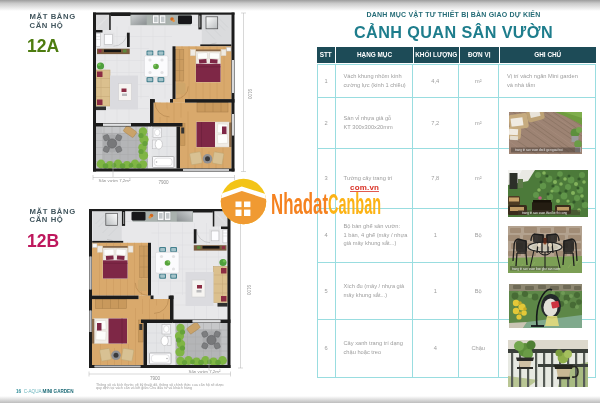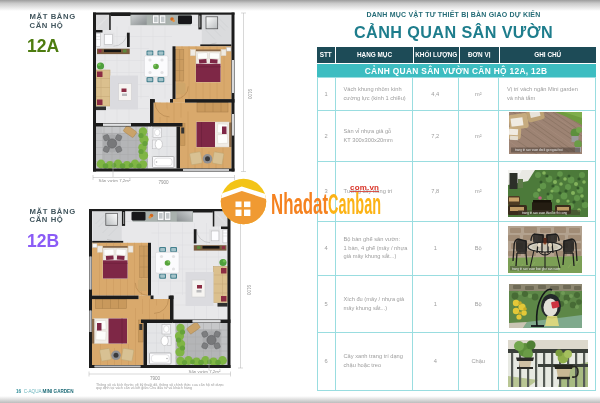--- a/index.html
+++ b/index.html
@@ -280,41 +280,40 @@
   <text x="246.5" y="290" transform="rotate(90 246.5 290)" text-anchor="middle">9100</text>
   <text x="155" y="379.5" text-anchor="middle">7900</text>
   <text x="188.5" y="372.5" font-size="4.4">Sân vườn 7,2m²</text>
 </g>
 </svg>
 
 <div class="abs" style="left:29.5px;top:13px;color:#42565e;font-size:7.7px;font-weight:bold;letter-spacing:0.6px;line-height:8.5px;">MẶT BẰNG<br>CĂN HỘ</div>
 <div class="abs" style="left:27px;top:36px;color:#4d7c0f;font-size:17.5px;font-weight:bold;">12A</div>
 
 <div class="abs" style="left:29.5px;top:207.5px;color:#42565e;font-size:7.7px;font-weight:bold;letter-spacing:0.6px;line-height:8.5px;">MẶT BẰNG<br>CĂN HỘ</div>
-<div class="abs" style="left:27px;top:230.5px;color:#8b5cf6;font-size:17.5px;font-weight:bold;text-align:center;">12B</div>
+<div class="abs" style="left:27px;top:230.5px;color:#be185d;font-size:17.5px;font-weight:bold;text-align:center;">12B</div>
 
 <div class="abs" style="left:96px;top:383.5px;width:130px;color:#9b9b9b;font-size:3.6px;line-height:3.9px;">Thông số và kích thước về kỹ thuật đồ, thông số chính thức của căn hộ sẽ được quy định tại vách căn và kết giữa Chủ đầu tư và khách hàng</div>
 
 <div class="abs" style="left:16px;top:388.5px;font-size:4.6px;color:#2b8a96;"><b>16</b> &nbsp;<span style="color:#6ab4bd;">C-AQUA</span> <b style="color:#1d6b77;">MINI GARDEN</b></div>
 
 <div class="abs" style="left:312px;top:10.5px;width:283px;text-align:center;color:#256c77;font-size:7px;font-weight:bold;letter-spacing:0.2px;">DANH MỤC VẬT TƯ THIẾT BỊ BÀN GIAO DỰ KIẾN</div>
 <div class="abs" style="left:312px;top:22.5px;width:283px;text-align:center;color:#1e7d8c;font-size:16.2px;font-weight:bold;letter-spacing:0.4px;">CẢNH QUAN SÂN VƯỜN</div>
 
 <div class="abs" style="left:316.5px;top:46.5px;width:279px;">
 
   <div style="display:flex;height:16px;background:#1d4b57;color:#fff;font-size:6.4px;font-weight:bold;text-align:center;">
     <div style="width:18.5px;border-right:1px solid #fff;display:flex;align-items:center;justify-content:center;">STT</div>
     <div style="width:77px;border-right:1px solid #fff;display:flex;align-items:center;justify-content:center;">HẠNG MỤC</div>
     <div style="width:44.5px;border-right:1px solid #fff;display:flex;align-items:center;justify-content:center;">KHỐI LƯỢNG</div>
     <div style="width:39.5px;border-right:1px solid #fff;display:flex;align-items:center;justify-content:center;">ĐƠN VỊ</div>
     <div style="flex:1;display:flex;align-items:center;justify-content:center;">GHI CHÚ</div>
   </div>
   <div style="height:1.5px;background:#fff;"></div>
 
-  <div style="height:13px;background:#3dbdc1;color:#fff;font-size:8.4px;font-weight:bold;display:flex;align-items:center;justify-content:center;letter-spacing:0.3px;">CẢNH QUAN SÂN VƯỜN CĂN HỘ 12A, 12B</div>
 
   <div style="border:1px solid #99dde0;border-top:none;font-size:5.7px;color:#9d9d9d;">
 
   <div style="display:flex;height:32.5px;border-top:1px solid #99dde0;box-sizing:border-box;">
    <div style="width:17px;border-right:1px solid #99dde0;display:flex;align-items:center;justify-content:center;">1</div>
    <div style="width:77.5px;border-right:1px solid #99dde0;display:flex;align-items:center;padding-left:8px;box-sizing:border-box;line-height:1.5;">Vách khung nhôm kính<br>cường lực (kính 1 chiều)</div>
    <div style="width:44.5px;border-right:1px solid #99dde0;display:flex;align-items:center;justify-content:center;">4,4</div>
    <div style="width:39.5px;border-right:1px solid #99dde0;display:flex;align-items:center;justify-content:center;">m²</div>
    <div style="flex:1;display:flex;align-items:center;">
           <div style="line-height:1.5;padding-left:8px;width:100%;box-sizing:border-box;">Vị trí vách ngăn Mini garden<br>và nhà tắm</div>

